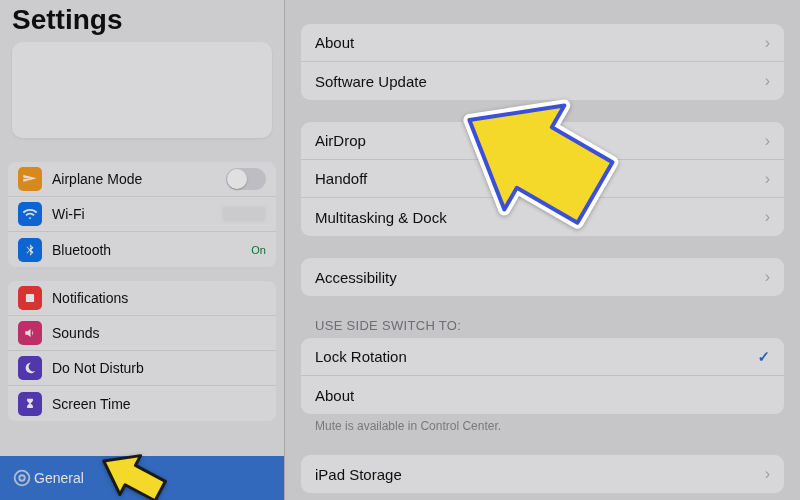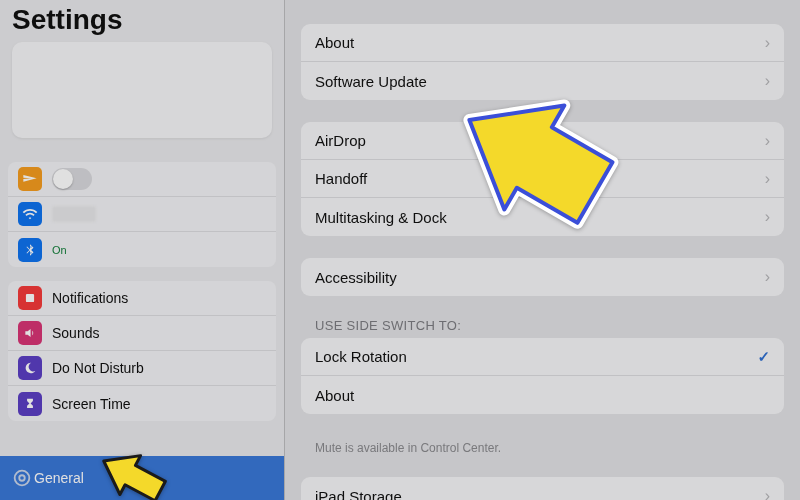--- a/index.html
+++ b/index.html
@@ -138,36 +138,39 @@
     <div class="side-title">Settings</div>
     <div class="profile-card"></div>
 
     <div class="group">
       <div class="row">
         <span class="icon ic-airplane">
           <svg viewBox="0 0 24 24" width="16" height="16">
               <path fill="#fff" d="M2 16l20-5-20-5v4l12 1-12 1z"></path>
             </svg>
         </span>
+        <span class="label">Airplane Mode</span>
         <span class="toggle"></span>
       </div>
       <div class="row">
         <span class="icon ic-wifi">
           <svg viewBox="0 0 24 24" width="16" height="16">
               <path fill="#fff" d="M12 20l-2-2c1-1 3-1 4 0zM5 13c4-4 10-4 14 0l-2 2c-3-3-7-3-10 0zM1 9c6-6 16-6 22 0l-2 2c-5-5-13-5-18 0z"></path>
             </svg>
         </span>
+        <span class="label">Wi-Fi</span>
         <span class="wifi-blur"></span>
       </div>
       <div class="row">
         <span class="icon ic-bt">
           <svg viewBox="0 0 24 24" width="14" height="14">
               <path fill="#fff" d="M12 2v9L7 6l-1 1 5 5-5 5 1 1 5-5v9l6-6-4-4 4-4zM13 5l2 2-2 2zm0 10l2 2-2 2z"></path>
             </svg>
         </span>
+        <span class="label">Bluetooth</span>
         <span class="accessory">On</span>
       </div>
     </div>
 
     <div class="group">
       <div class="row">
         <span class="icon ic-notif">
           <svg viewBox="0 0 24 24" width="14" height="14">
               <rect fill="#fff" x="5" y="5" width="14" height="14" rx="2"></rect>
             </svg>
@@ -242,21 +245,21 @@
 
     <div class="dgroup">
       <div class="drow">
         <span class="dlabel">Accessibility</span>
         <span class="chevron">›</span>
       </div>
     </div>
 
     <div>
       <div class="dheader">USE SIDE SWITCH TO:</div>
-      <div class="dgroup" style="margin-bottom:22px;">
+      <div class="dgroup" style="margin-bottom:0;">
         <div class="drow">
           <span class="dlabel">Lock Rotation</span>
           <span class="check">✓</span>
         </div>
         <div class="drow">
           <span class="dlabel">About</span>
         </div>
       </div>
       <div class="dfooter">Mute is available in Control Center.</div>
     </div>

